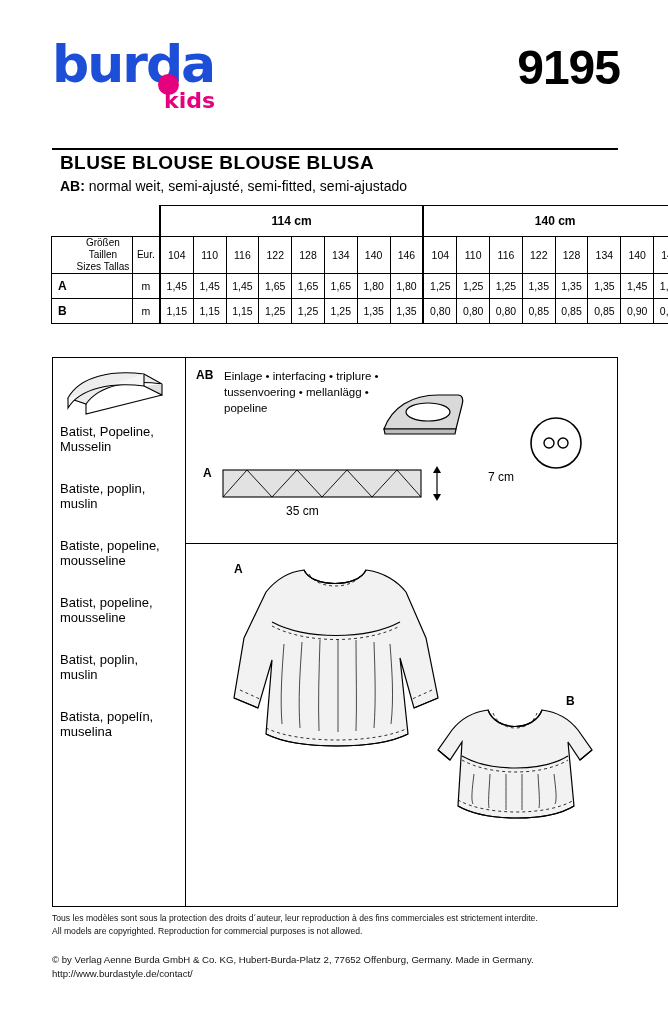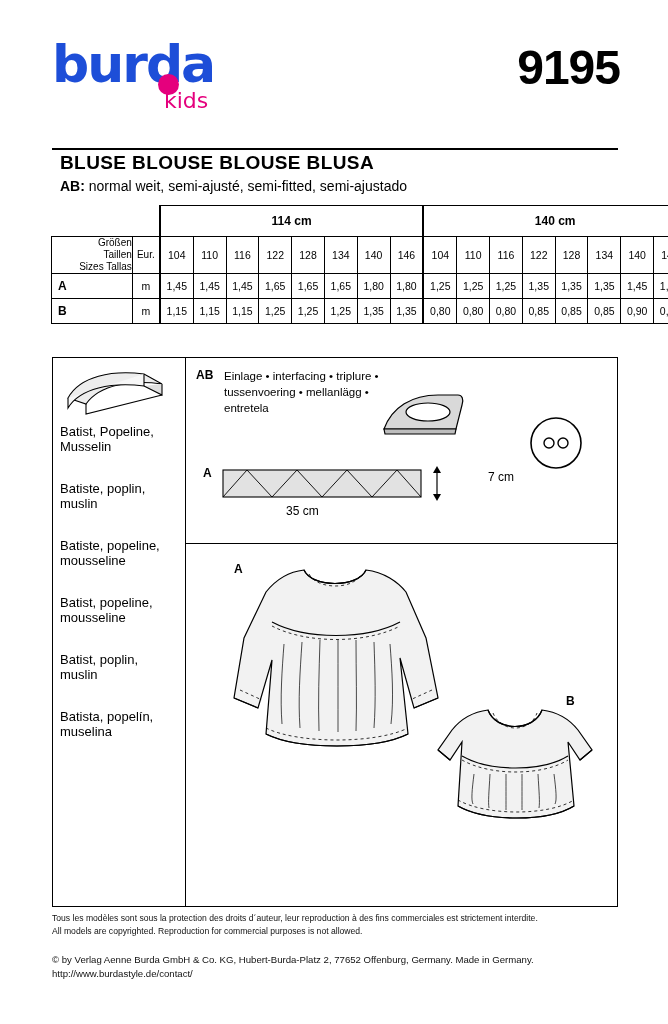--- a/index.html
+++ b/index.html
@@ -2,38 +2,38 @@
 <html><head>
 <meta charset="utf-8">
 <style>
   html,body{margin:0;padding:0;background:#fff;}
   body{width:668px;height:1024px;font-family:"Liberation Sans",sans-serif;color:#000;position:relative;overflow:hidden;}
   .page{position:absolute;left:0;top:0;width:668px;height:1024px;}
 
   
   .brand{position:absolute;left:52px;top:40px;}
   .brand-word{font-size:52px;font-weight:bold;color:#1d4ed8;letter-spacing:-2px;line-height:48px;font-family:"DejaVu Sans",sans-serif;}
-  .brand-kids{font-size:22px;font-weight:normal;color:#e5007d;position:absolute;left:112px;top:48px;font-family:"DejaVu Sans",sans-serif;}
+  .brand-kids{font-size:22px;font-weight:bold;color:#e5007d;position:absolute;left:112px;top:48px;font-family:"DejaVu Sans",sans-serif;}
   .brand-dot{position:absolute;width:21px;height:21px;border-radius:50%;background:#e5007d;left:106px;top:34px;}
   .model-no{position:absolute;right:48px;top:40px;font-size:48px;font-weight:bold;letter-spacing:-1px;font-family:"Liberation Sans",sans-serif;}
 
   
   .title-rule{position:absolute;left:52px;top:148px;width:566px;height:2px;background:#000;}
   .title{position:absolute;left:60px;top:152px;font-size:19px;font-weight:bold;letter-spacing:.4px;}
   .subtitle{position:absolute;left:60px;top:178px;font-size:14px;}
   .subtitle b{font-weight:bold;}
 
   
   .tbl{position:absolute;left:51px;top:205px;width:636px;border-collapse:collapse;font-size:10.5px;}
   .tbl td,.tbl th{border:1px solid #000;padding:0;text-align:center;font-weight:normal;}
   .tbl .hdr-span{font-weight:bold;font-size:12px;height:18px;}
   .tbl .rowlbl{font-weight:bold;font-size:12px;width:62px;text-align:left;padding-left:6px;}
   .tbl .unit{width:22px;}
   .tbl td.num{width:27px;height:24px;font-size:10.5px;}
-  .tbl .sizecell{height:30px;line-height:12px;font-size:10px;text-align:right;padding-left:22px;}
+  .tbl .sizecell{height:30px;line-height:12px;font-size:10px;text-align:center;padding-left:22px;}
   .tbl .eur{width:22px;font-size:10px;}
   .thick-l{border-left:2px solid #000 !important;}
 
   
   .box{position:absolute;left:52px;top:357px;width:566px;height:550px;border:1px solid #000;box-sizing:border-box;}
   .box-vline{position:absolute;left:185px;top:358px;width:1px;height:549px;background:#000;}
   .box-hline{position:absolute;left:186px;top:543px;width:432px;height:1px;background:#000;}
 
   .fabric-list{position:absolute;left:60px;top:424px;width:120px;font-size:13px;line-height:15px;}
   .fabric-list div{margin-bottom:27px;}
@@ -175,21 +175,21 @@
     <div style="white-space:pre-line">Batist, poplin,
 muslin</div>
     <div style="white-space:pre-line">Batista, popelín,
 muselina</div>
   </div>
 
   <div class="ab-label">AB</div>
   <div class="interfacing-text">
     <span>Einlage • interfacing • triplure •</span><br>
     <span>tussenvoering • mellanlägg •</span><br>
-    <span>entretela</span>
+    <span>popeline</span>
   </div>
 
   <svg class="iron" width="88" height="54">
     <path d="M6,44 C14,22 34,10 60,10 L80,10 C84,10 86,14 84,20 L78,44 Z" fill="#d9d9d9" stroke="#000" stroke-width="1.2"></path>
     <ellipse cx="50" cy="27" rx="22" ry="9" fill="#fff" stroke="#000" stroke-width="1.2"></ellipse>
     <path d="M6,44 L78,44 L77,49 L7,49 Z" fill="#bdbdbd" stroke="#000" stroke-width="1.2"></path>
   </svg>
 
   <svg class="button-ic" width="56" height="56">
     <circle cx="28" cy="28" r="25" fill="#fff" stroke="#000" stroke-width="1.6"></circle>

